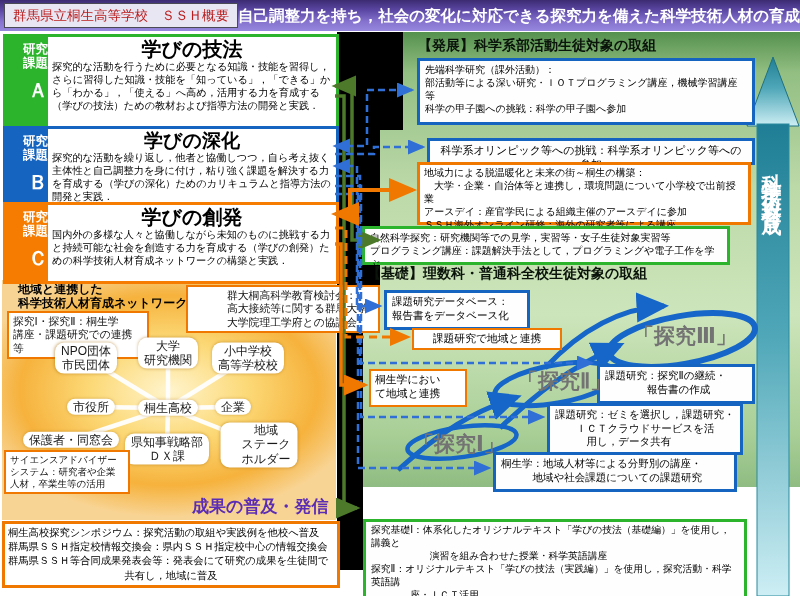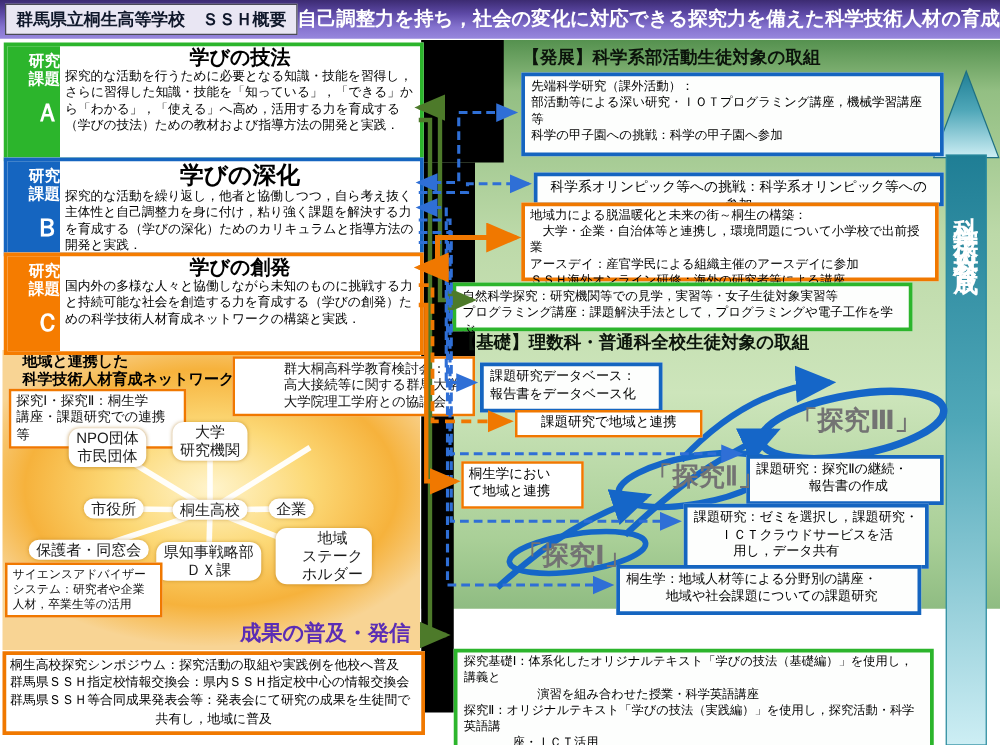--- a/index.html
+++ b/index.html
@@ -4,29 +4,29 @@
 <style>
   html,body{margin:0;padding:0;}
   #page{position:relative;width:800px;height:596px;background:#ffffff;overflow:hidden;
         font-family:"Liberation Sans","DejaVu Sans",sans-serif;}
   .abs{position:absolute;}
   .pre{white-space:pre-line;}
   
   #hdr{left:0;top:0;width:800px;height:31px;
        background:linear-gradient(180deg,#3c2b72 0%,#5d49a6 35%,#8573cf 70%,#9787dd 100%);}
   #hdr-box{left:4px;top:3px;height:23px;line-height:23px;background:#e9e6f3;border:1px solid #4a4a55;
-       padding:0 8px;font-size:13.5px;font-weight:bold;color:#0f172a;}
+       padding:0 8px;font-size:13.5px;font-weight:normal;color:#b91c1c;}
   #hdr-title{left:238px;top:0;height:31px;line-height:31px;font-size:15.5px;font-weight:bold;color:#fff;}
   
   .theme{left:3px;width:330px;background:#fff;display:flex;}
   .ttag{width:42px;color:#fff;text-align:center;display:flex;flex-direction:column;align-items:flex-end;}
   .ttag .t1{font-size:12.5px;font-weight:bold;line-height:1.15;margin-top:5px;white-space:pre-line;}
   .ttag .t2{font-size:20px;font-weight:bold;margin-top:6px;}
   .tbody{flex:1;padding:0 4px;}
-  .ttitle{text-align:center;font-size:16px;font-weight:bold;color:#000;line-height:1.15;margin-top:1px;}
+  .ttitle{text-align:center;font-size:20px;font-weight:bold;color:#000;line-height:1.15;margin-top:1px;}
   .ttext{font-size:10.2px;line-height:1.27;color:#000;}
   
   #network{left:2px;top:280px;width:334px;height:240px;
      background:radial-gradient(ellipse 62% 55% at 50% 46%, #fff4cc 0%, #fcd977 38%, #f6b23c 72%, #f8d494 96%);}
   #nw-title{left:16px;top:2px;font-size:12px;font-weight:bold;color:#000;line-height:1.2;}
   .nwnote{background:#fff;border:2px solid #f07800;font-size:10.8px;line-height:1.25;color:#111;padding:2px 4px;}
   .node{position:absolute;transform:translate(-50%,-50%);background:#fff;border-radius:9px;padding:1px 6px;
         font-size:12px;line-height:1.2;text-align:center;white-space:pre-line;color:#1a1a1a;
         box-shadow:0 0 3px rgba(170,110,10,.5);}
   
@@ -143,20 +143,22 @@
 科学技術人材育成ネットワーク</div>
     <div class="nwnote abs pre" style="left:5px;top:31px;width:130px;">探究Ⅰ・探究Ⅱ：桐生学
 講座・課題研究での連携等</div>
     <div class="nwnote abs pre" style="left:184px;top:5px;width:147px;padding-left:39px;">群大桐高科学教育検討会：
 高大接続等に関する群馬大学
 大学院理工学府との協議会</div>
     <div class="node" style="left:166px;top:73px;">大学
 研究機関</div>
     <div class="node" style="left:84px;top:78px;">NPO団体
 市民団体</div>
+    <div class="node" style="left:246px;top:78px;">小中学校
+高等学校校</div>
     <div class="node" style="left:89px;top:127px;">市役所</div>
     <div class="node" style="left:166px;top:128px;">桐生高校</div>
     <div class="node" style="left:231px;top:127px;">企業</div>
     <div class="node" style="left:69px;top:160px;">保護者・同窓会</div>
     <div class="node" style="left:165px;top:169px;">県知事戦略部
 ＤＸ課</div>
     <div class="node" style="left:257px;top:165px;padding-left:20px;">地域
 ステークホルダー</div>
     <div class="nwnote abs" style="left:2px;top:170px;width:114px;font-size:9.5px;line-height:1.26;">サイエンスアドバイザーシステム：研究者や企業人材，卒業生等の活用</div>
   </div>

